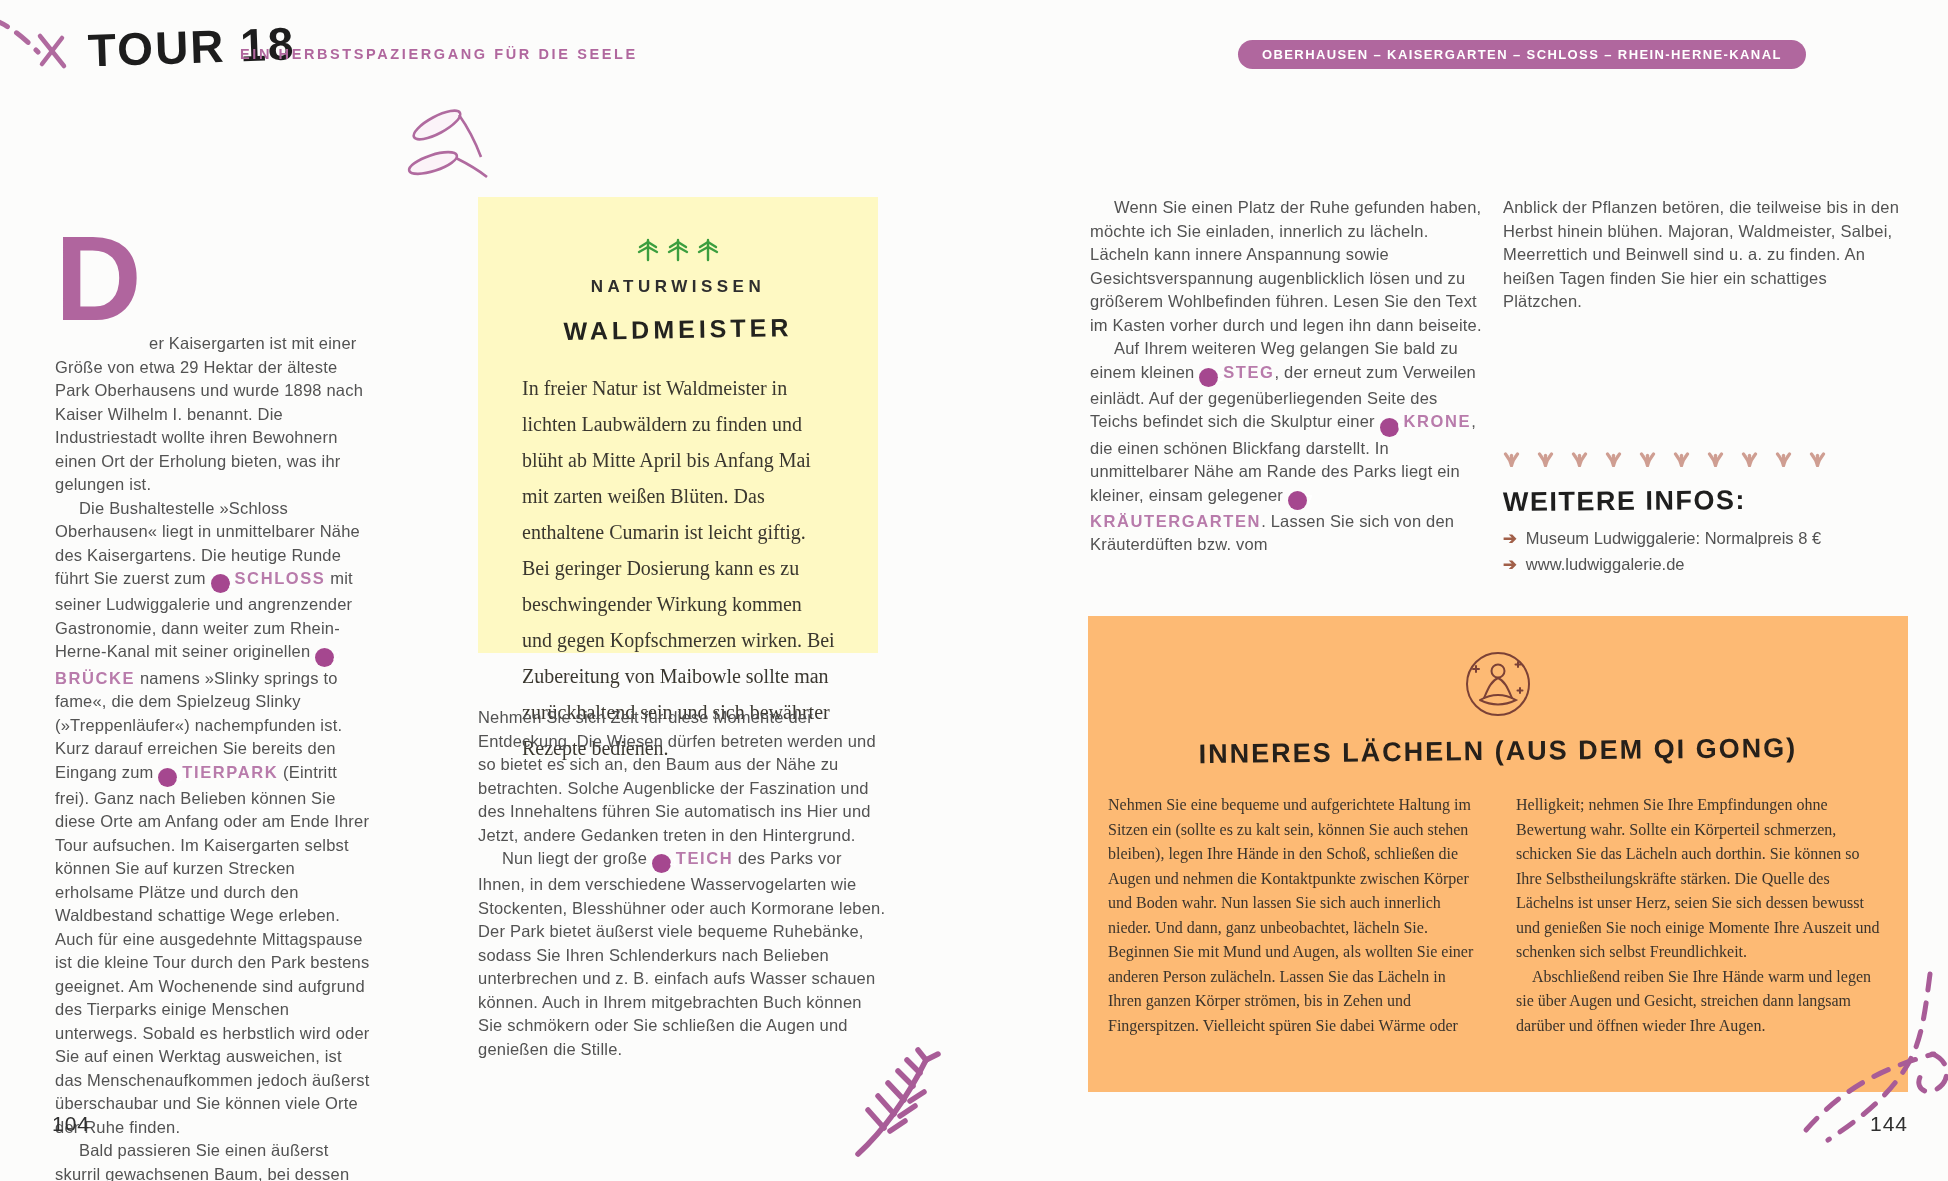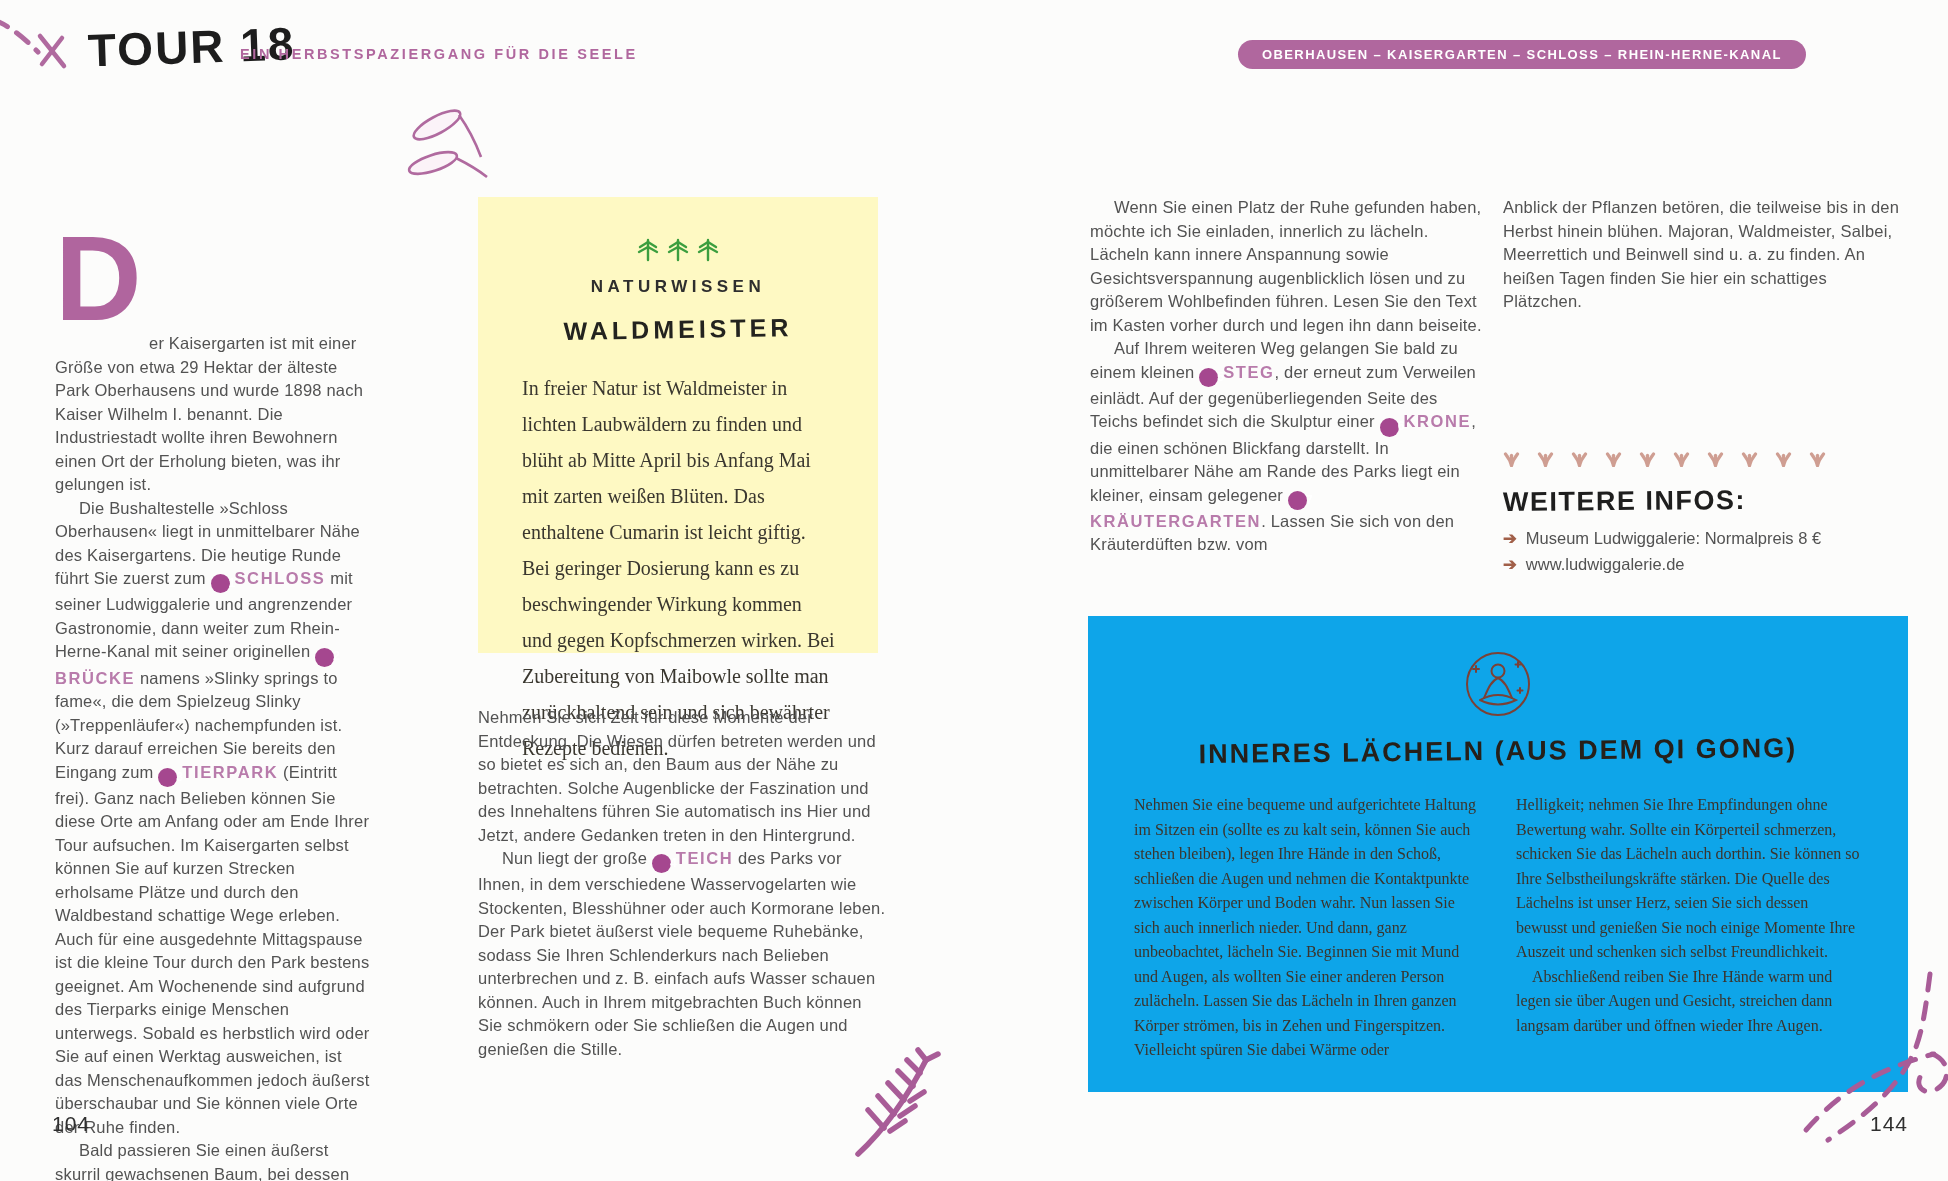--- a/index.html
+++ b/index.html
@@ -44,28 +44,28 @@
     margin:26px 42px 0 44px;text-align:left;
     font-family:"Liberation Serif",serif;font-size:20px;line-height:36px;color:#3a372f;
   }
   
   .footprints{display:flex;gap:17px;}
   .infos-title{font-size:27px;font-weight:800;letter-spacing:1.5px;color:#1e1e1e;transform:rotate(-.5deg);}
   .infos-item{font-size:16.5px;line-height:24px;color:#525252;margin-top:2px;}
   .arrow{color:#a15f48;font-weight:700;margin-right:9px;}
   
   .qigong-box{
-    background:#0ea5e9;width:820px;height:476px;box-sizing:border-box;padding-top:32px;
+    background:#fdba74;width:820px;height:476px;box-sizing:border-box;padding-top:32px;
   }
   .qi-icon-row{display:flex;justify-content:center;}
   .qigong-title{
     margin-top:16px;text-align:center;font-size:27px;font-weight:800;letter-spacing:2px;
     color:#26201a;transform:rotate(-.6deg);
   }
-  .qigong-cols{display:flex;gap:36px;padding:0 46px;margin-top:26px;}
+  .qigong-cols{display:flex;gap:36px;padding:0 20px;margin-top:26px;}
   .qigong-cols>div{flex:1;}
   .qigong-cols p{
     margin:0;font-family:"Liberation Serif",serif;font-size:16px;line-height:24.5px;color:#3b342c;
   }
   .qigong-cols p.indent{text-indent:16px;}
   .page-num{font-size:21px;color:#2f2f2f;letter-spacing:1px;}
 </style>
 </head>
 <body>
 

